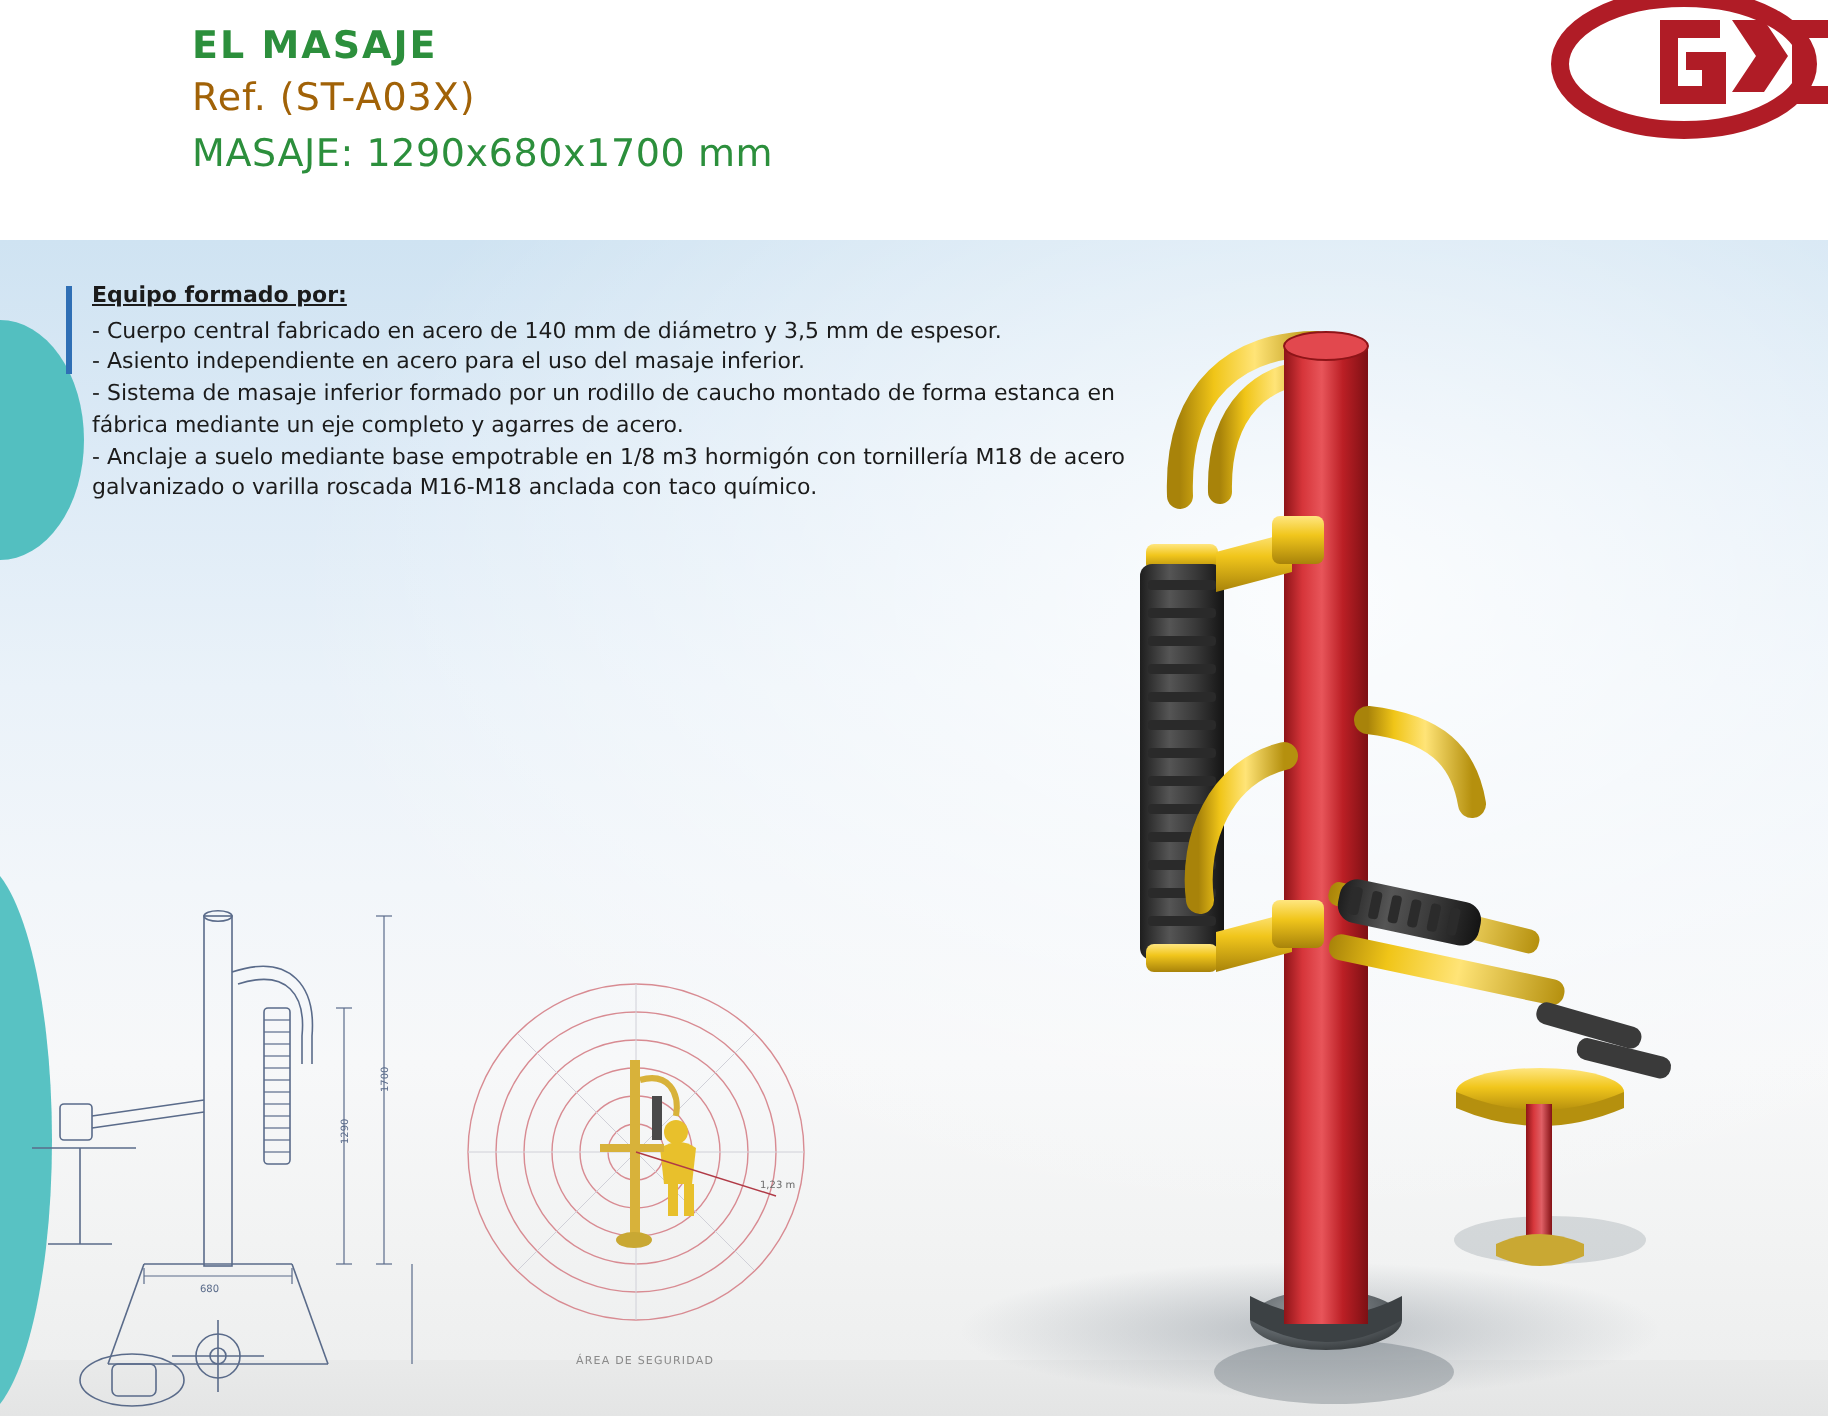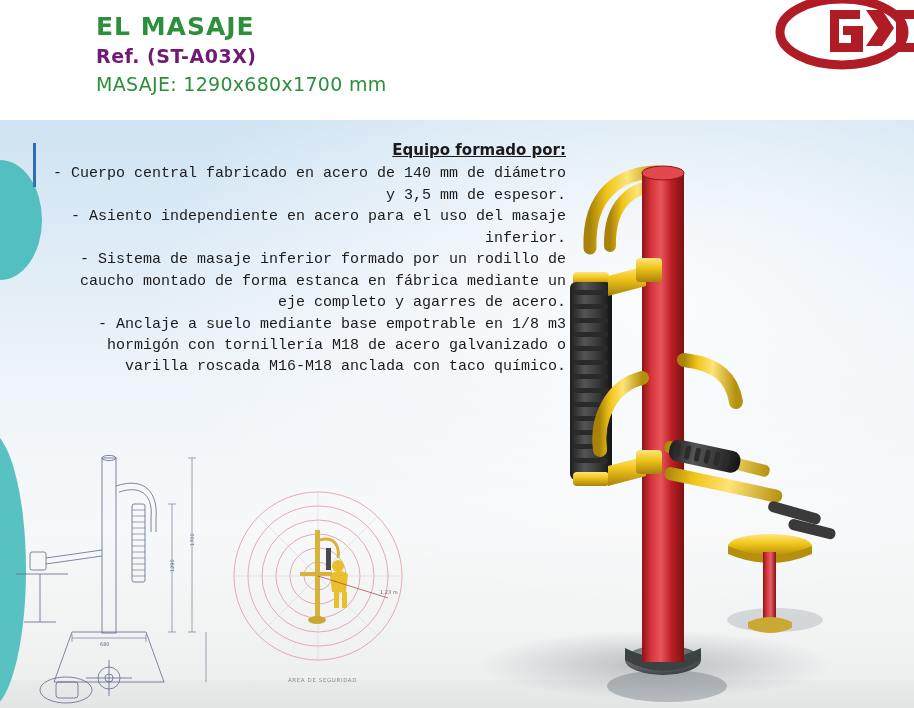--- a/index.html
+++ b/index.html
@@ -43,45 +43,44 @@
   .teal-blob2 {
     position:absolute; left:-52px; top:430px; width:78px; height:280px;
     background:#58c2c3; border-radius:40% 50% 50% 40%;
   }
 
   
   .header { position:absolute; left:0; top:0; width:914px; height:120px; background:#ffffff; }
   .title-block { position:absolute; left:96px; top:12px; }
   .t1 {
     font-family:"DejaVu Sans", sans-serif;
-    font-weight:bold; font-size:25px; color:#2c8f3c; letter-spacing:1px;
+    font-weight:bold; font-size:19px; color:#2c8f3c; letter-spacing:1px;
     margin:0 0 4px 0;
   }
   .t2 {
-    font-weight:bold; font-size:19px; color:#701a75; letter-spacing:.5px; margin:0 0 6px 0;
+    font-weight:normal; font-size:19px; color:#a16207; letter-spacing:.5px; margin:0 0 6px 0;
   }
   .t3 {
     font-size:19px; color:#2c8f3c; letter-spacing:.3px; margin:0;
   }
 
   
   .logo {
     position:absolute; right:0px; top:-6px; width:168px; height:84px;
     overflow:hidden;
   }
 
   
   .desc {
     position:absolute; left:46px; top:140px; width:520px;
-    color:#1b1b1b; font-size:15px; line-height:1.43;
+    color:#1b1b1b; font-size:11px; line-height:1.43;
     font-family:"DejaVu Sans", sans-serif;
-    text-align:right;
   }
   .desc .lead { text-decoration:underline; font-weight:bold; display:block; margin-bottom:2px; }
-  .desc p { margin:0;font-family:Liberation Mono, monospace; }
+  .desc p { margin:0; }
 
   
   .blue-rule {
     position:absolute; left:33px; top:143px; width:3px; height:44px; background:#2f6fb5;
   }
 
   
   .tech-draw { position:absolute; left:6px; top:446px; width:215px; height:258px; }
   .plan-view { position:absolute; left:230px; top:470px; width:190px; height:230px; }
 

